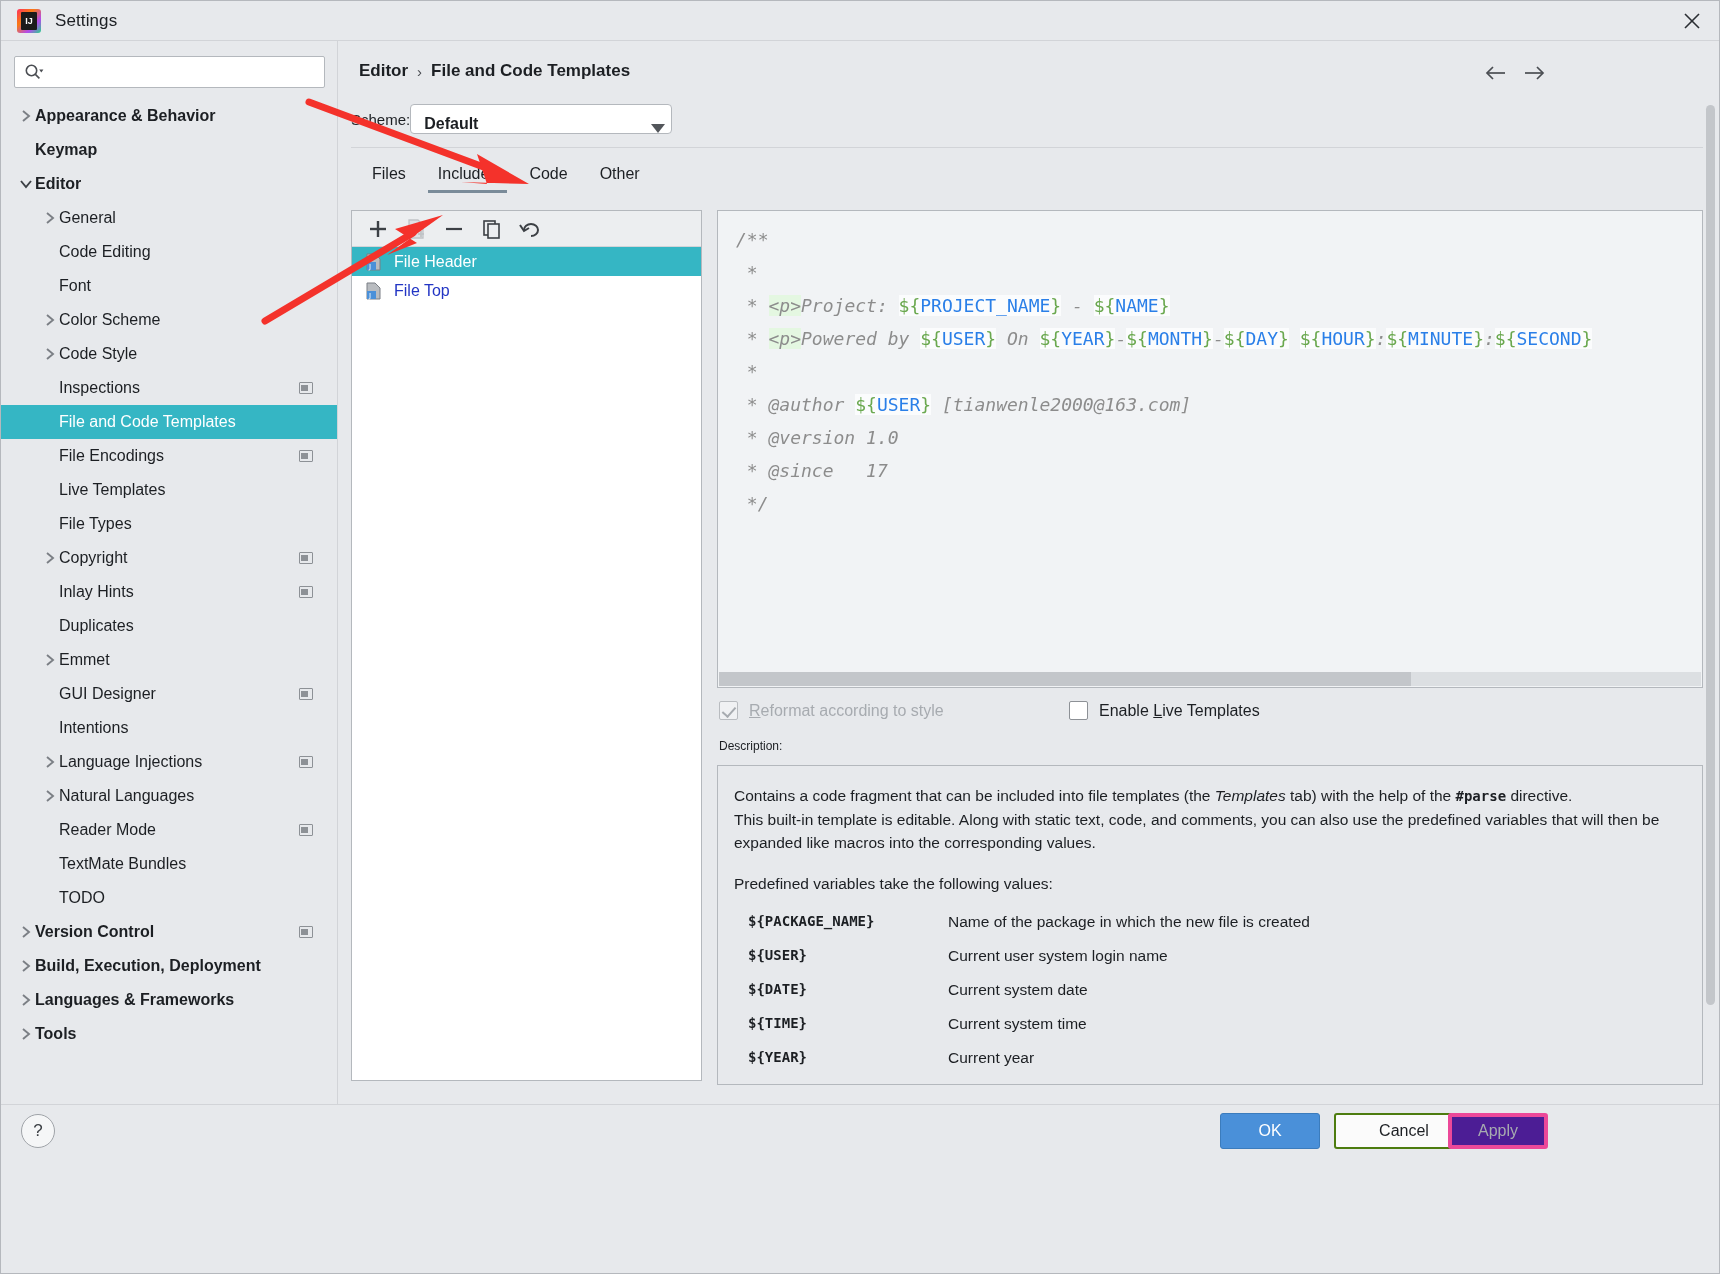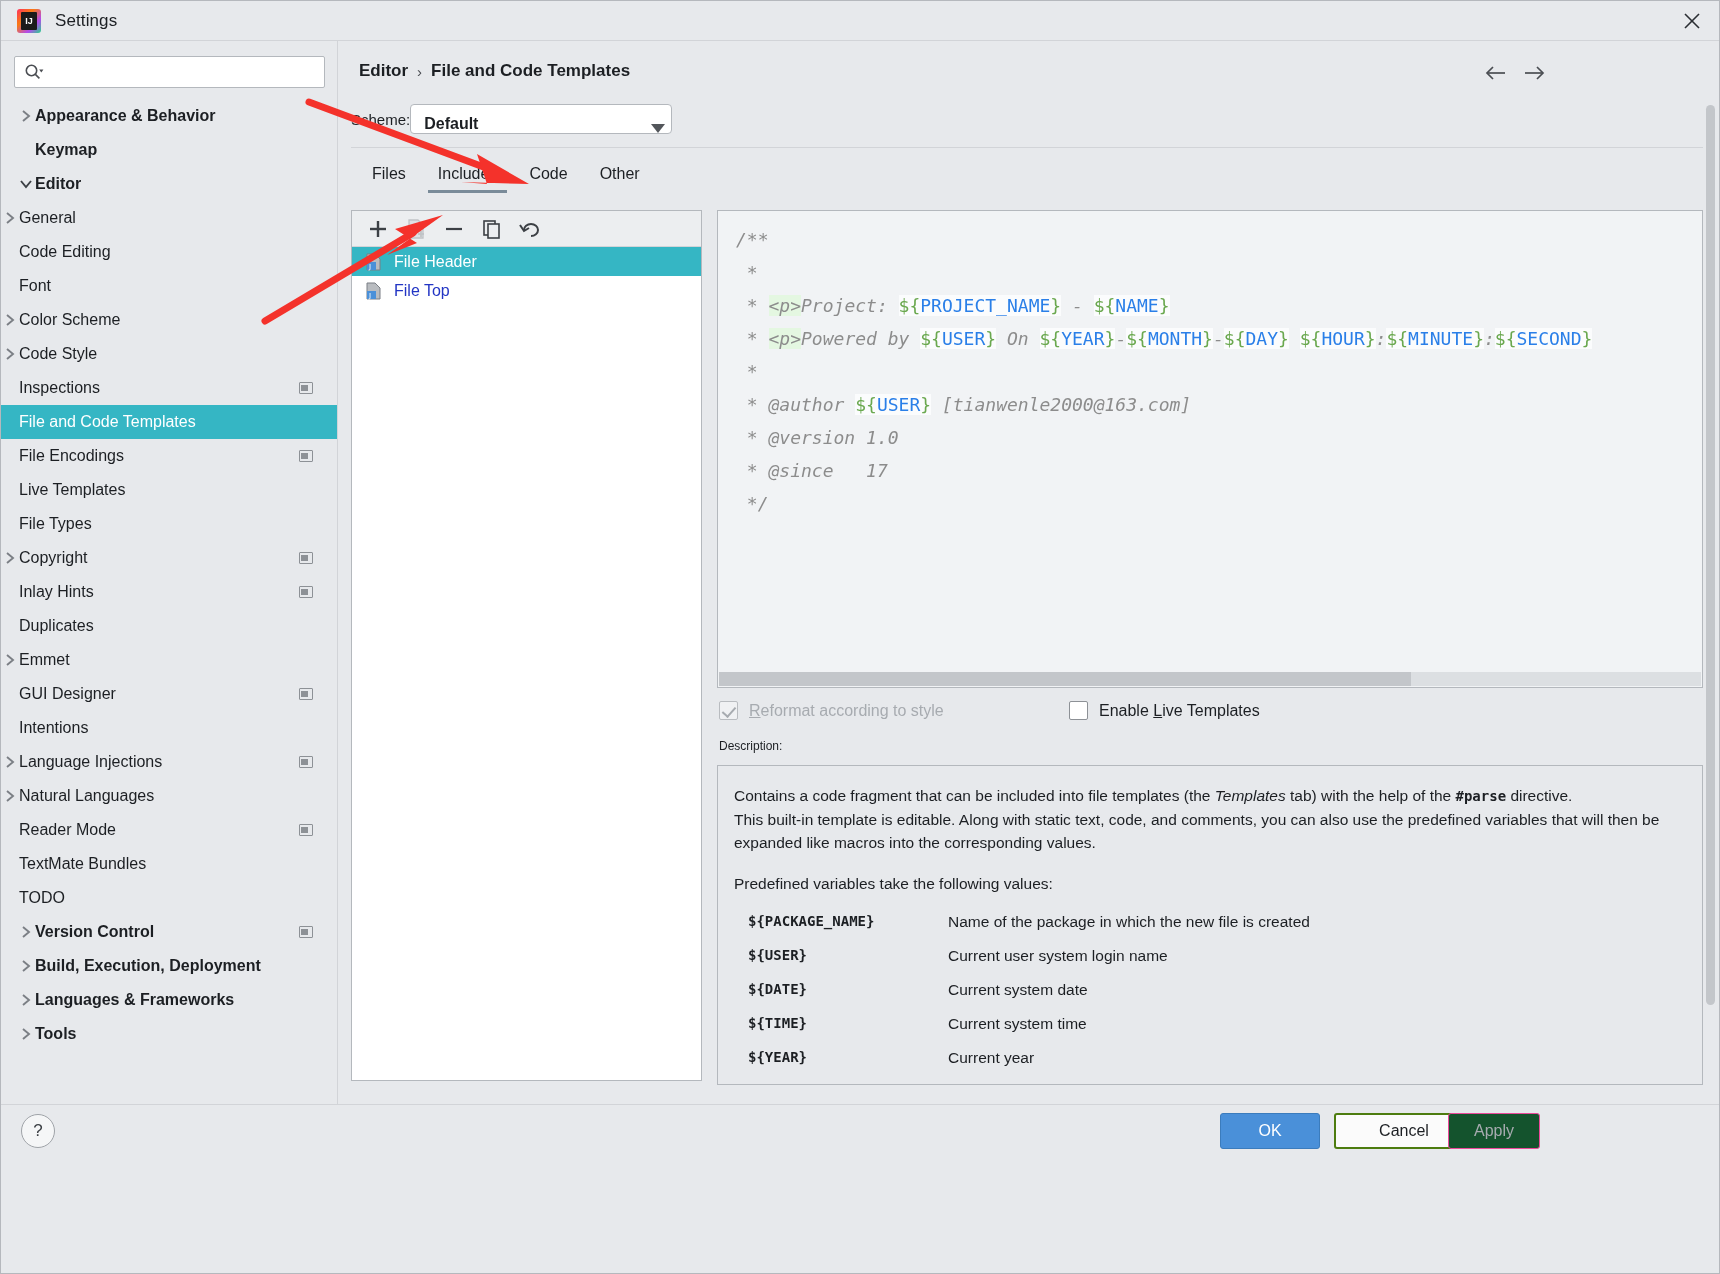--- a/index.html
+++ b/index.html
@@ -71,21 +71,21 @@
   }
   .tree-row.selected { background: #35b6c4; color: #ffffff; }
   .tw {
     width: 18px; height: 34px; flex: 0 0 18px;
     display: flex; align-items: center; justify-content: center;
   }
   .tw svg { display: block; }
   .lbl { line-height: 34px; }
   .bold { font-weight: bold; }
   .indent0 { padding-left: 16px; align-items: flex-end; }
-  .indent1 { }
+  .indent1 { padding-left: 40px; }
   .trailing-icon {
     position: absolute; right: 24px; top: 11px; width: 14px; height: 12px;
     border: 1px solid #8d9196; background: #e7e9ec; border-radius: 1px;
   }
   .trailing-icon::after {
     content: ""; position: absolute; left: 1px; top: 2px; width: 7px; height: 6px;
     background: #8d9196;
   }
   
   #sb-track {
@@ -254,21 +254,21 @@
     display: flex; align-items: center; justify-content: center;
     font-size: 16px; cursor: pointer;
   }
   #ok-btn {
     left: 1219px; width: 100px; background: #4a90d9; border: 1px solid #3b7cbd; color: #ffffff;
   }
   #cancel-btn {
     left: 1333px; width: 120px; background: #fbfbfb; border: 2px solid #4d7c0f; color: #1c1f23; padding-left: 20px;
   }
   #apply-btn {
-    left: 1447px; width: 92px; background: #14532d; border: 1px solid #ec4899; color: #a7abb0;
+    left: 1447px; width: 100px; background: #4c1d95; border: 4px solid #ec4899; color: #a7abb0;
     cursor: default;
   }
 
   
   .arrow { position: absolute; pointer-events: none; }
 </style>
 </head>
 <body>
 
 <div id="root">

